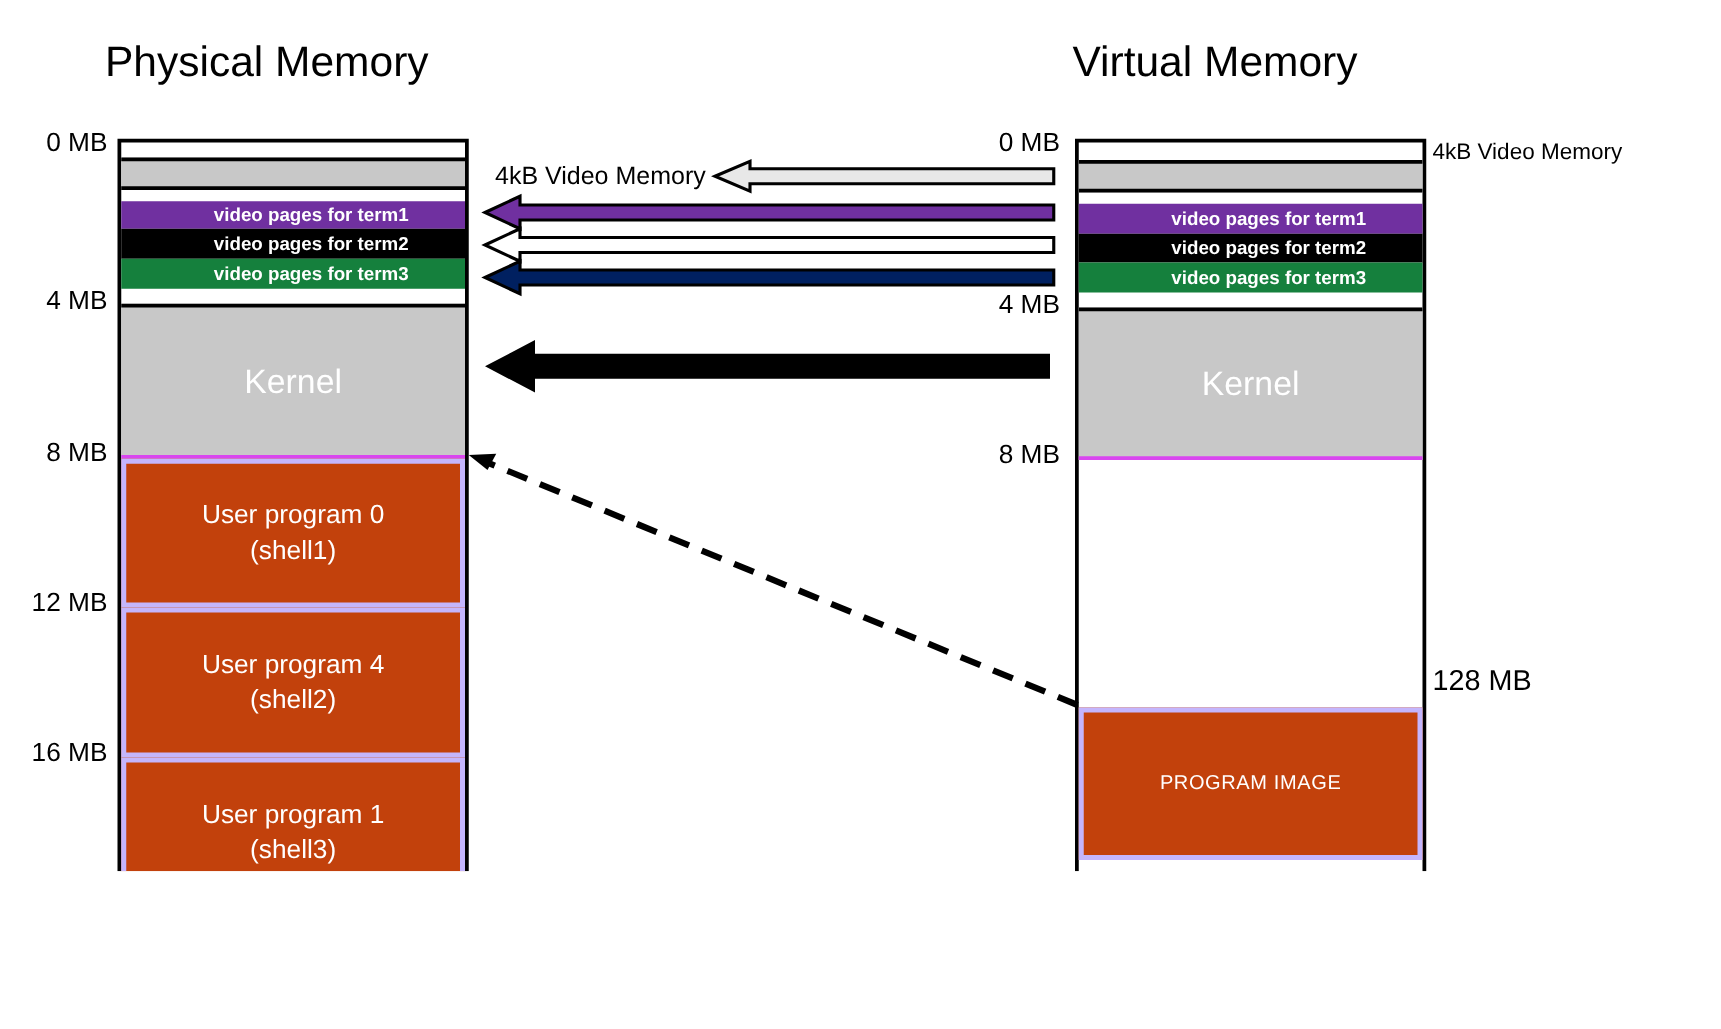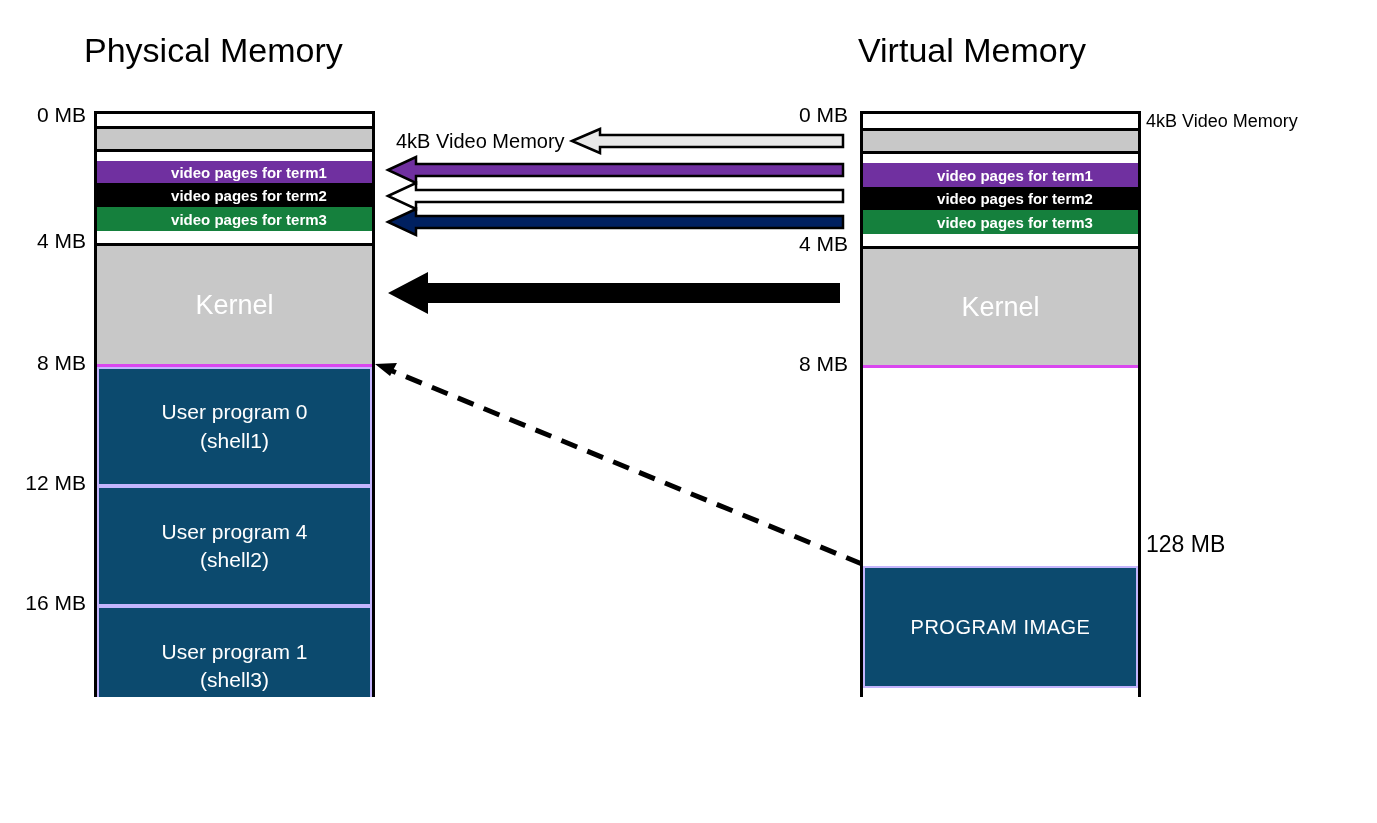--- a/index.html
+++ b/index.html
@@ -87,36 +87,36 @@
   }
   .kernel-label {
     font-size: 27px;
     color: #ffffff;
     line-height: 1;
   }
 
   .prog-block {
     position: absolute;
     left: 0; right: 0;
-    background: #0c4a6e;
-    border: 2px solid #c4b5fd;
+    background: #c2410c;
+    border: 4px solid #c4b5fd;
     box-sizing: border-box;
     display: flex;
     flex-direction: column;
     align-items: center;
     justify-content: center;
   }
   .prog-line {
     font-size: 21px;
     color: #ffffff;
     line-height: 1.35;
     white-space: nowrap;
   }
   .prog-image-label {
-    font-size: 20px;
+    font-size: 16px;
     color: #ffffff;
     letter-spacing: 0.5px;
     white-space: nowrap;
   }
 
   
   #video-mem-center {
     position: absolute;
     left: 396px;
     top: 131px;

